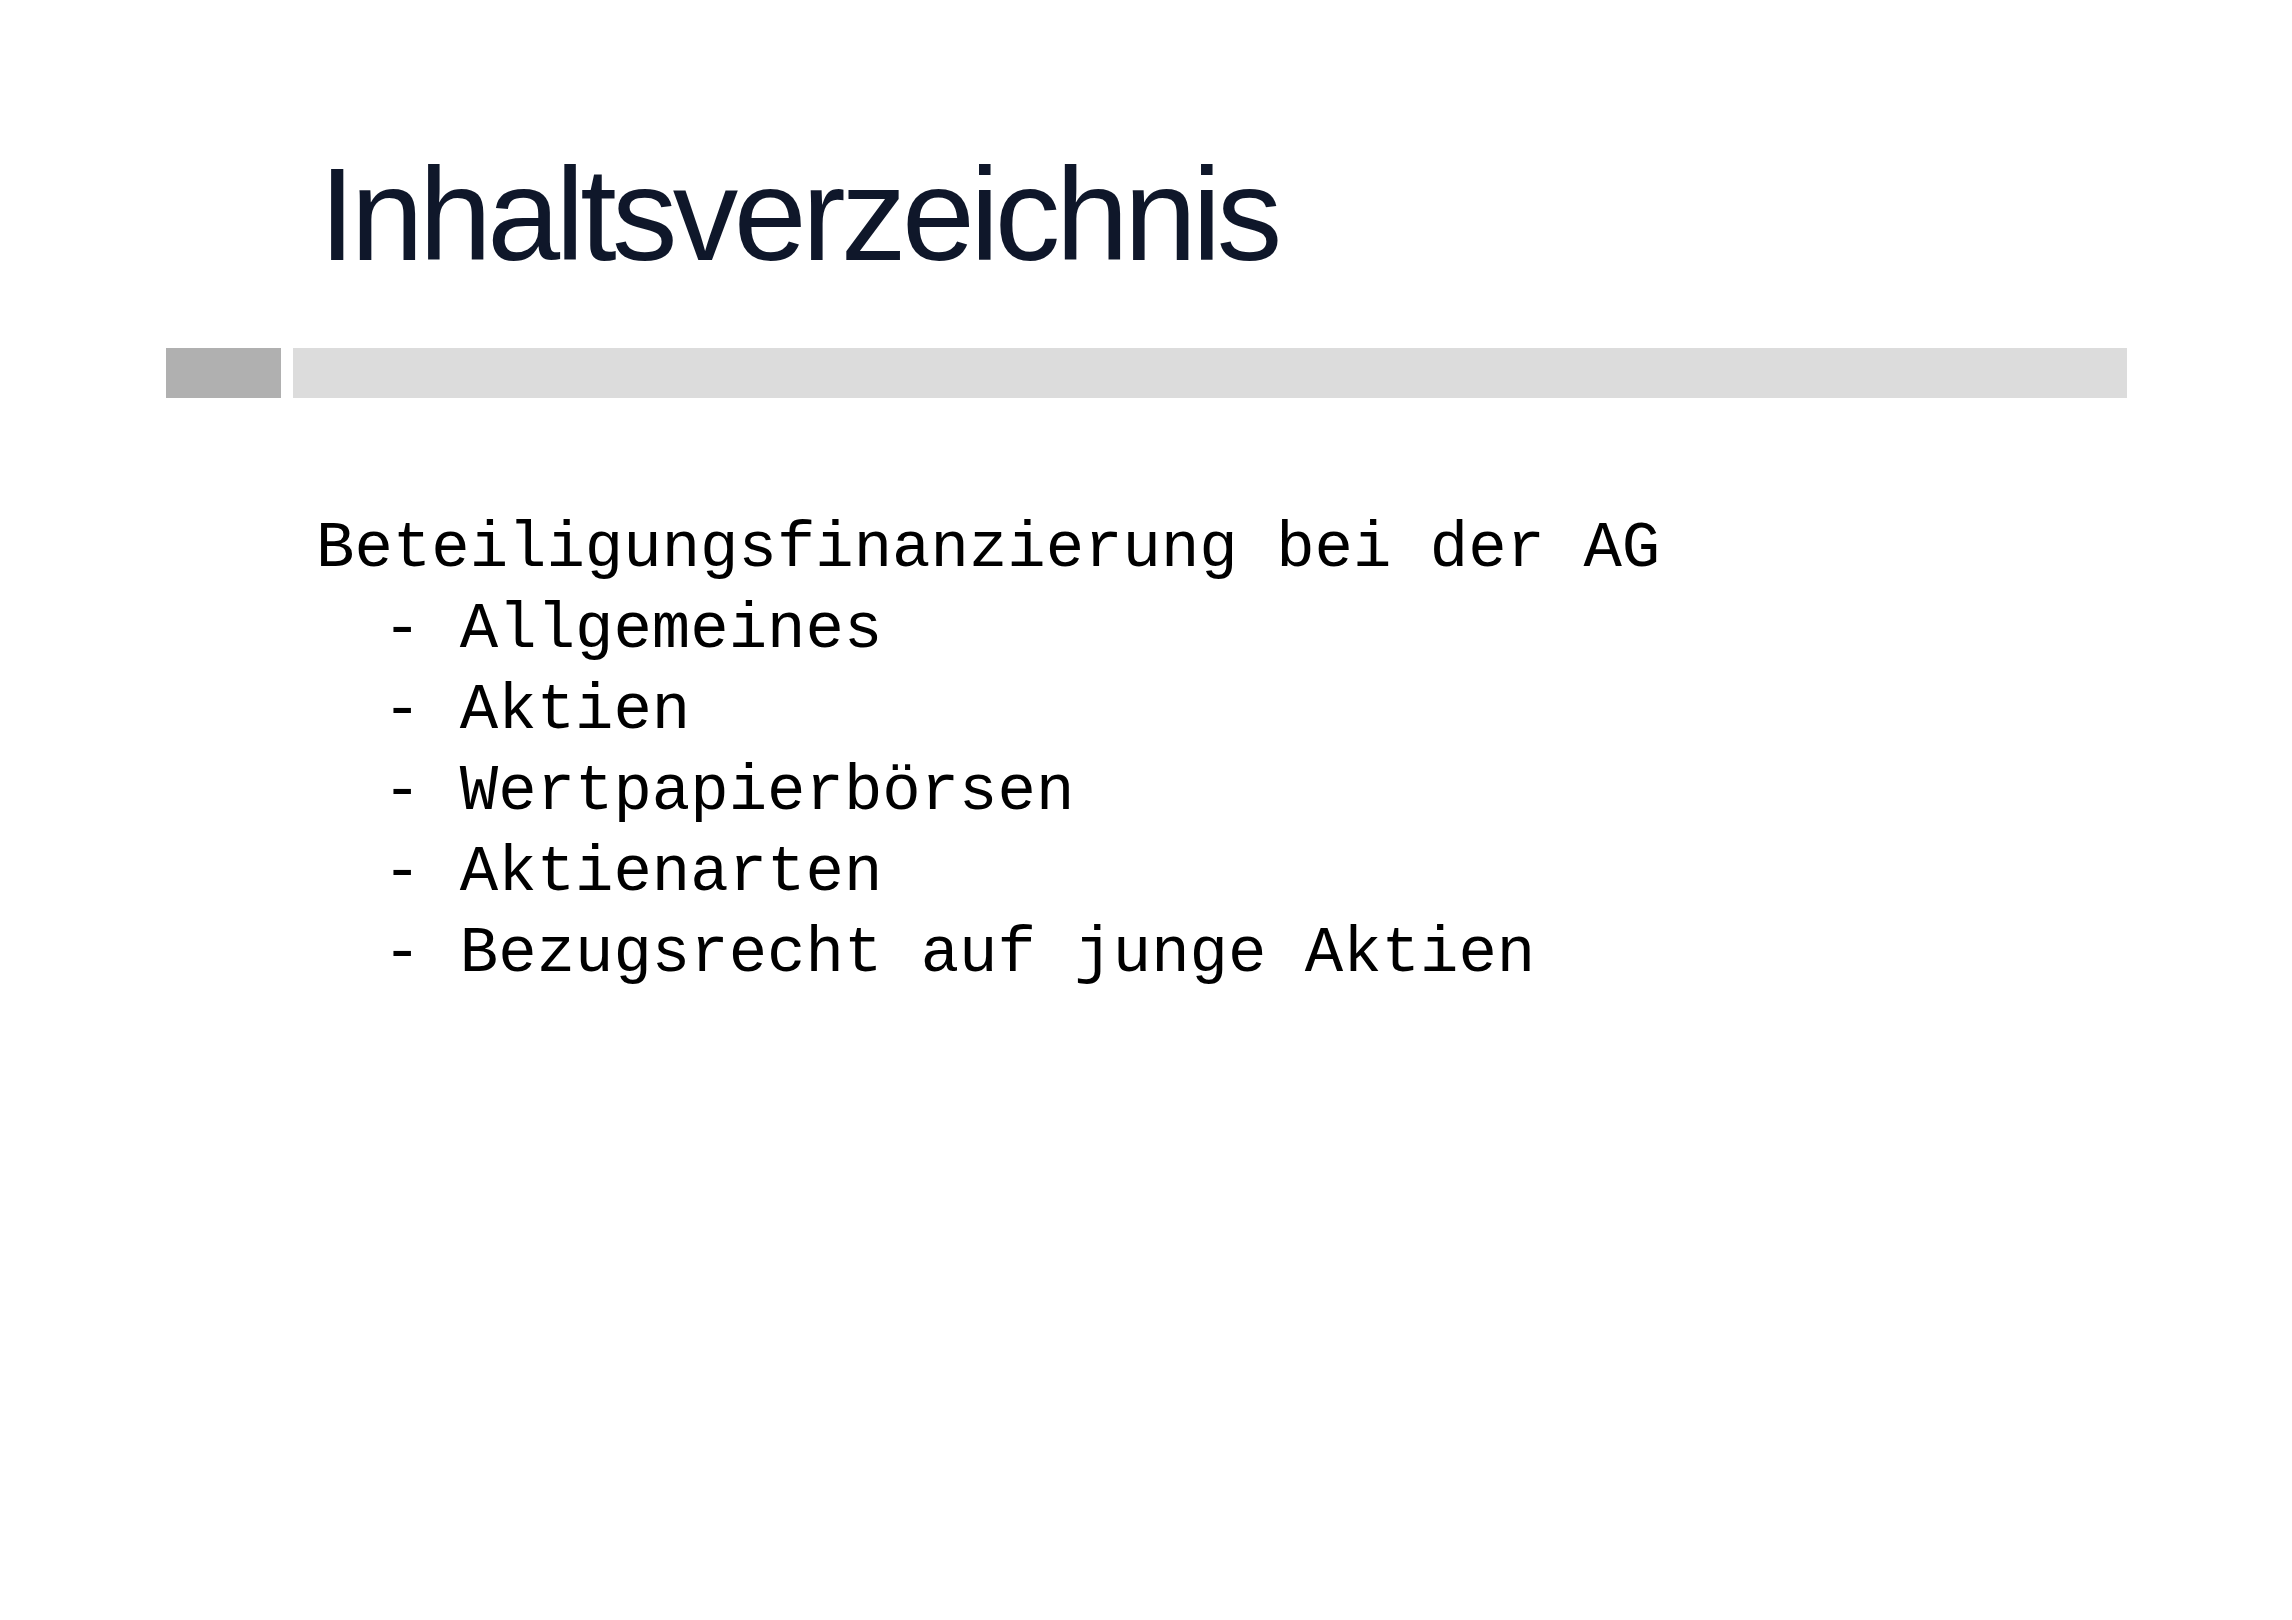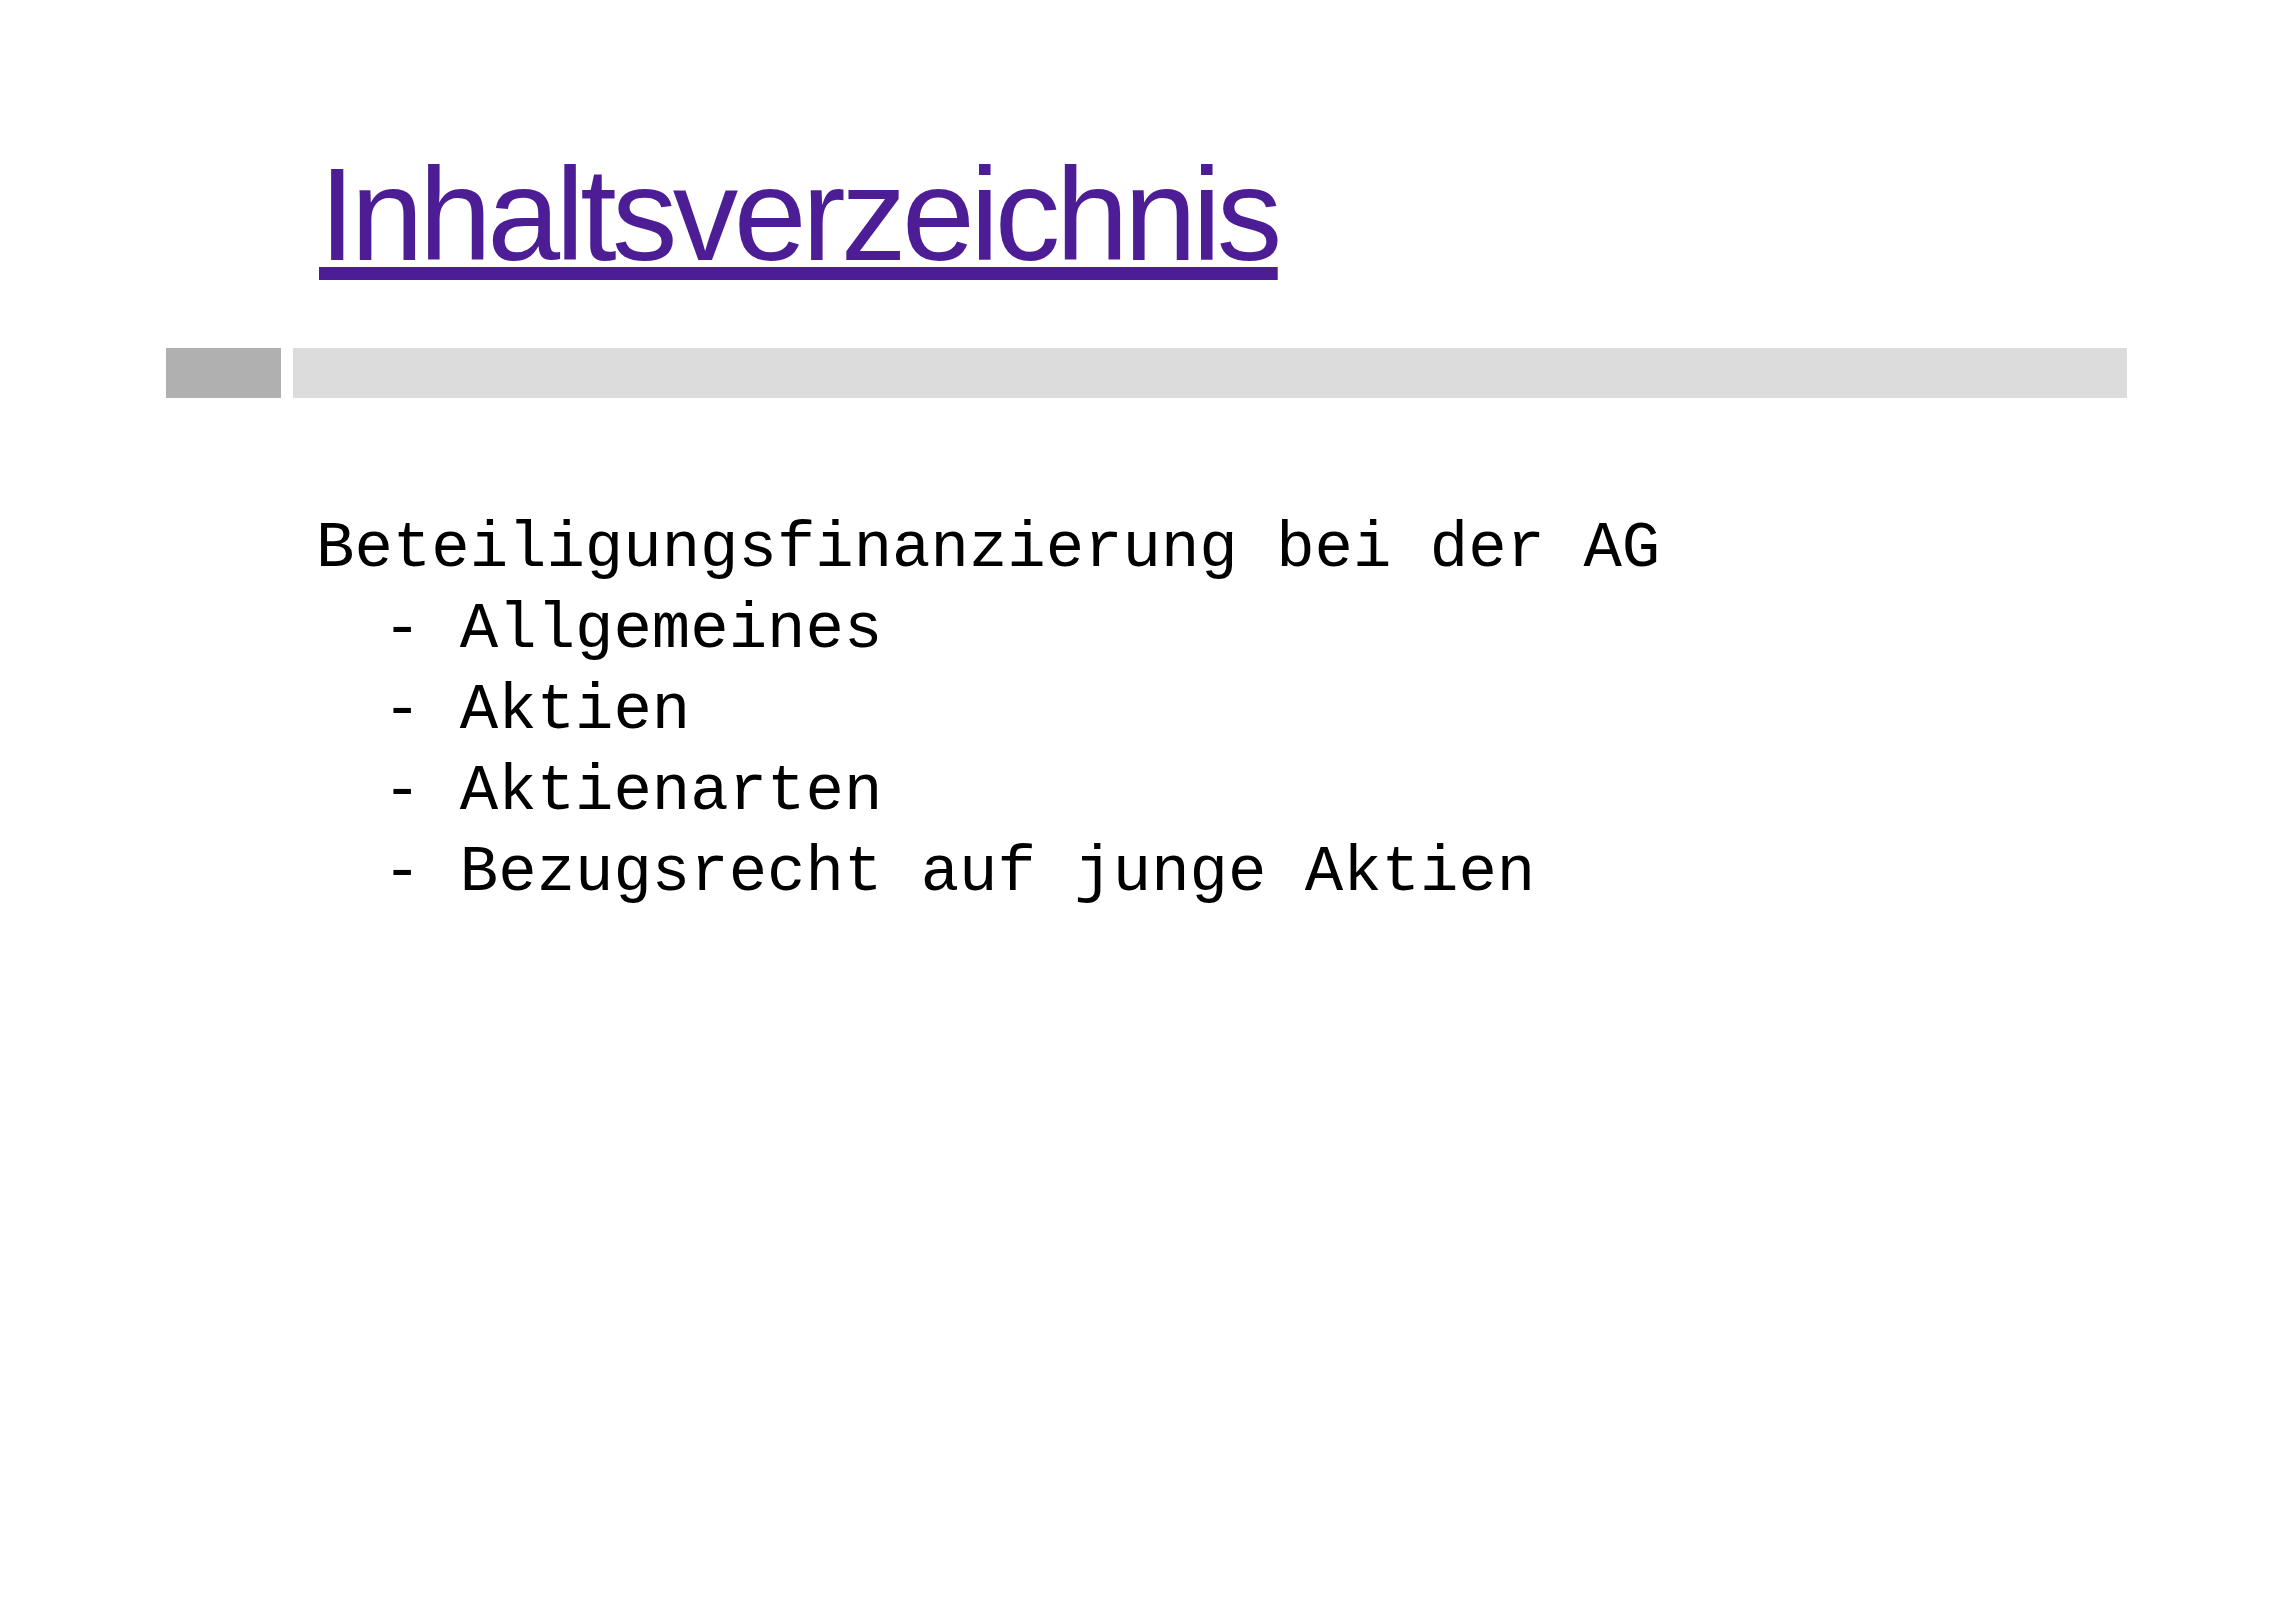--- a/index.html
+++ b/index.html
@@ -20,23 +20,22 @@
   .slide-title {
     position: absolute;
     left: 319px;
     top: 149px;
     margin: 0;
     font-family: "Liberation Sans", "DejaVu Sans", sans-serif;
     font-weight: 400;
     font-size: 131px;
     line-height: 131px;
     letter-spacing: -0.035em;
-    color: #4c1d95;
+    color: #0f172a;
     white-space: nowrap;
-    text-decoration: underline;
   }
   .accent-bar-dark {
     position: absolute;
     left: 166px;
     top: 348px;
     width: 115px;
     height: 50px;
     background: #b0b0b0;
   }
   .accent-bar-light {
@@ -83,20 +82,21 @@
 
   <div class="accent-bar-light"></div>
 
   <div class="content">
 
     <p class="content-heading">Beteiligungsfinanzierung bei der AG</p>
 
     <ul class="toc-list">
       <li class="toc-item"><span>-</span> <span>Allgemeines</span></li>
       <li class="toc-item"><span>-</span> <span>Aktien</span></li>
+      <li class="toc-item"><span>-</span> <span>Wertpapierbörsen</span></li>
       <li class="toc-item"><span>-</span> <span>Aktienarten</span></li>
       <li class="toc-item"><span>-</span> <span>Bezugsrecht auf junge Aktien</span></li>
     </ul>
 
   </div>
 
 </div>
 
 
 </body></html>

